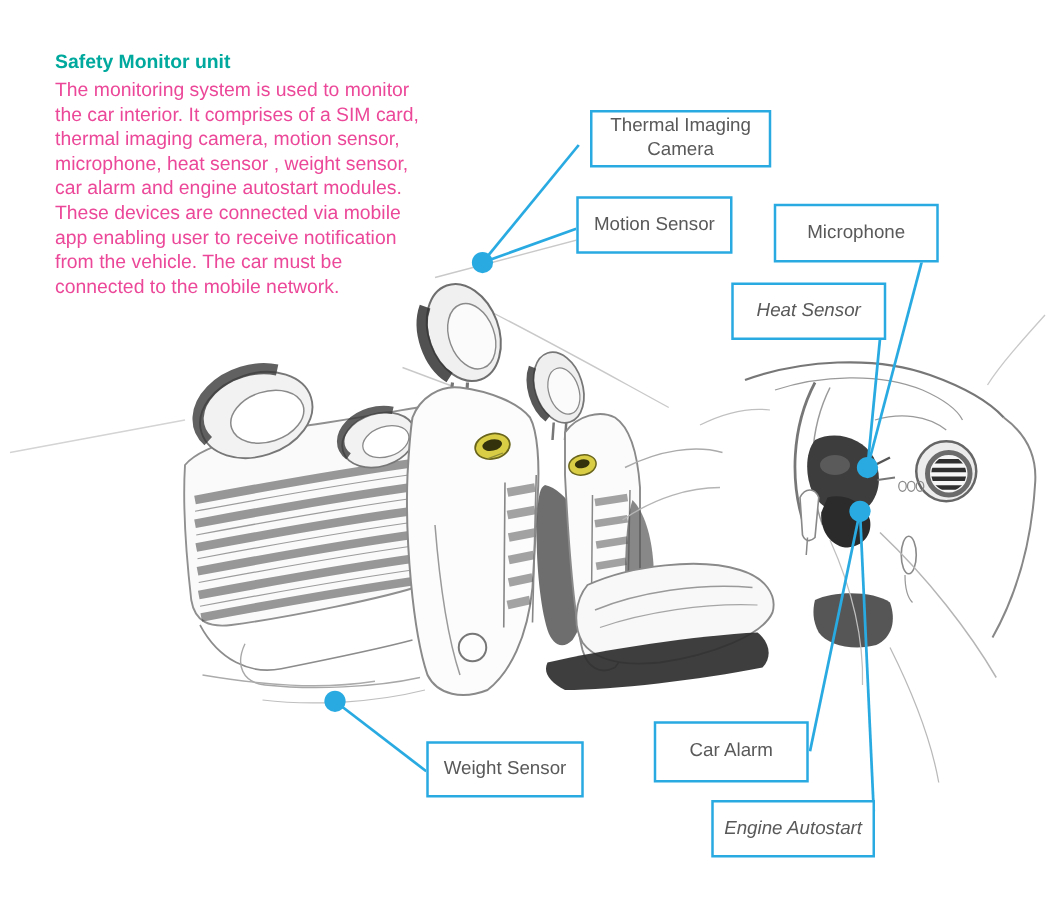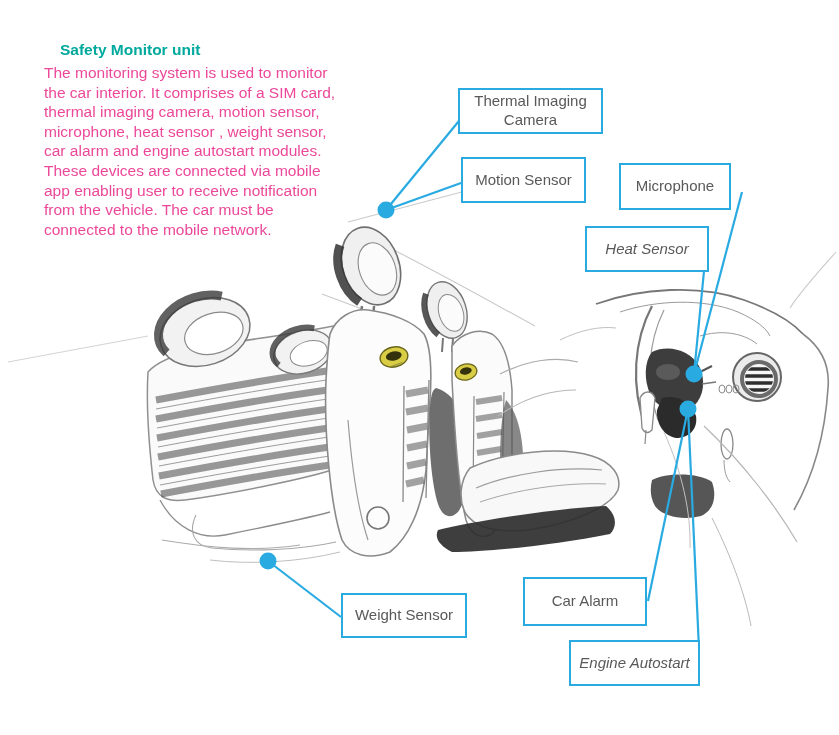--- a/index.html
+++ b/index.html
@@ -5,34 +5,34 @@
   html,body{margin:0;padding:0;background:#ffffff;}
   #stage{
     position:relative;width:839px;height:735px;background:#ffffff;overflow:hidden;
     font-family:"Liberation Sans",sans-serif;
   }
   #sketch-svg,#callout-svg{position:absolute;left:0;top:0;}
   #callout-svg{z-index:2;}
   #sketch-svg{z-index:1;}
   .intro{position:absolute;left:44px;top:40px;width:300px;z-index:3;}
   .intro h1{
-    margin:0 0 4px 16px;font-size:15.5px;line-height:19px;color:#00A99D;font-weight:bold;
+    margin:0 0 4px 0;font-size:15.5px;line-height:19px;color:#00A99D;font-weight:bold;
   }
   .intro p{
     margin:0;font-size:15.5px;line-height:19.6px;color:#ec4899;
   }
   .callout{
     position:absolute;z-index:4;box-sizing:border-box;
     border:2px solid #29ABE2;background:#ffffff;
     display:flex;align-items:center;justify-content:center;
     text-align:center;color:#595959;font-size:15px;line-height:1.25;padding:2px 8px;
   }
-  .lbl-thermal{left:458px;top:88px;width:145px;height:46px;}
+  .lbl-thermal{left:472px;top:88px;width:145px;height:46px;}
   .lbl-motion{left:461px;top:157px;width:125px;height:46px;text-align:center;}
-  .lbl-microphone{left:619px;top:163px;width:112px;height:47px;}
+  .lbl-microphone{left:619px;top:163px;width:132px;height:47px;}
   .lbl-heat{left:585px;top:226px;width:124px;height:46px;font-style:italic;}
   .lbl-car-alarm{left:523px;top:577px;width:124px;height:49px;align-items:center;}
   .lbl-engine{left:569px;top:640px;width:131px;height:46px;font-style:italic;}
   .lbl-weight{left:341px;top:593px;width:126px;height:45px;}
 </style>
 </head>
 <body>
 
 <div id="stage">
 

